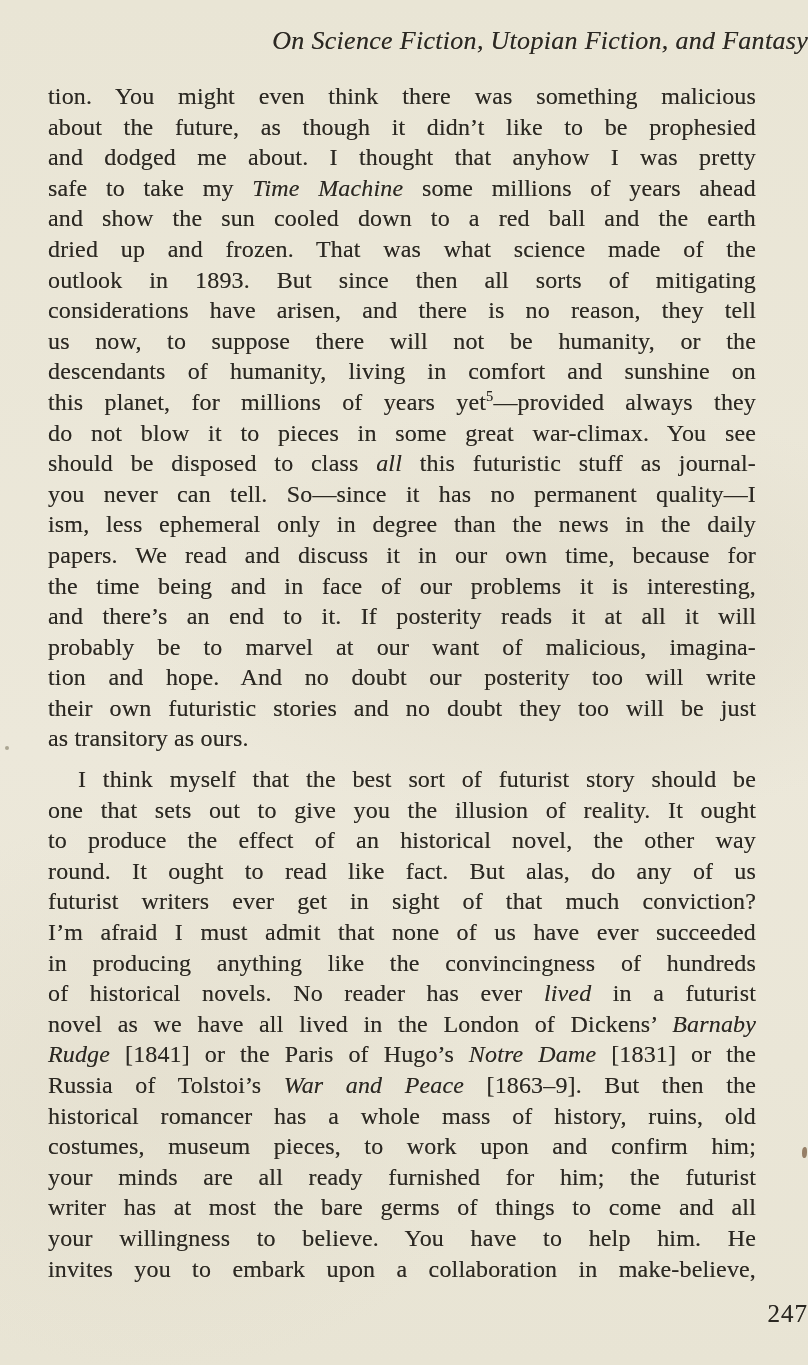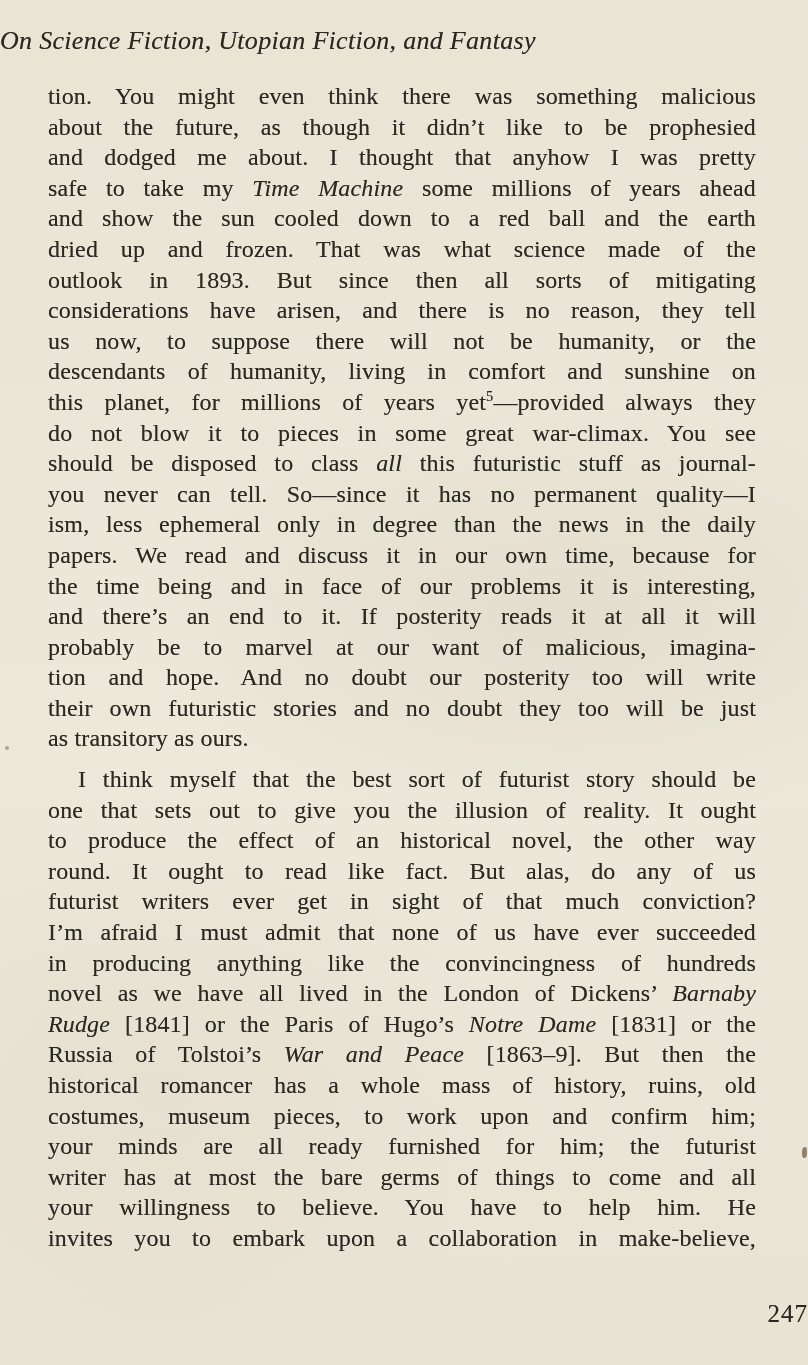--- a/index.html
+++ b/index.html
@@ -14,25 +14,26 @@
       linear-gradient(180deg, #e9e5d5 0%, #ece8da 55%, #e8e4d4 100%);
     font-family: "Liberation Serif", "DejaVu Serif", serif;
     color: #2b2822;
     overflow: hidden;
   }
   .running-header {
     position: absolute;
     top: 26px;
     left: 0;
     right: 0;
-    text-align: left;
+    text-align: right;
     font-style: italic;
     font-size: 26px;
     letter-spacing: 0.3px;
     text-shadow: 0 0 0.5px rgba(43,40,34,0.55);
+    padding-left: 26px;
   }
   .body-text {
     position: absolute;
     top: 71px;
     left: 38px;
     width: 728px;
     font-size: 24px;
     line-height: 30.6px;
     letter-spacing: 0.15px;
     text-shadow: 0 0 0.5px rgba(43,40,34,0.5);
@@ -113,20 +114,21 @@
         <div class="line last"><span>as transitory as ours.</span></div>
       </div>
       <div class="paragraph">
         <div class="line indent"><span>I think myself that the best sort of futurist story should be</span></div>
         <div class="line"><span>one that sets out to give you the illusion of reality. It ought</span></div>
         <div class="line"><span>to produce the effect of an historical novel, the other way</span></div>
         <div class="line"><span>round. It ought to read like fact. But alas, do any of us</span></div>
         <div class="line"><span>futurist writers ever get in sight of that much conviction?</span></div>
         <div class="line"><span>I’m afraid I must admit that none of us have ever succeeded</span></div>
         <div class="line"><span>in producing anything like the convincingness of hundreds</span></div>
+        <div class="line"><span>of historical novels. No reader has ever </span><em>lived</em><span> in a futurist</span></div>
         <div class="line"><span>novel as we have all lived in the London of Dickens’ </span><em>Barnaby</em></div>
         <div class="line"><em>Rudge</em><span> [1841] or the Paris of Hugo’s </span><em>Notre Dame</em><span> [1831] or the</span></div>
         <div class="line"><span>Russia of Tolstoi’s </span><em>War and Peace</em><span> [1863–9]. But then the</span></div>
         <div class="line"><span>historical romancer has a whole mass of history, ruins, old</span></div>
         <div class="line"><span>costumes, museum pieces, to work upon and confirm him;</span></div>
         <div class="line"><span>your minds are all ready furnished for him; the futurist</span></div>
         <div class="line"><span>writer has at most the bare germs of things to come and all</span></div>
         <div class="line"><span>your willingness to believe. You have to help him. He</span></div>
         <div class="line"><span>invites you to embark upon a collaboration in make-believe,</span></div>
       </div>

